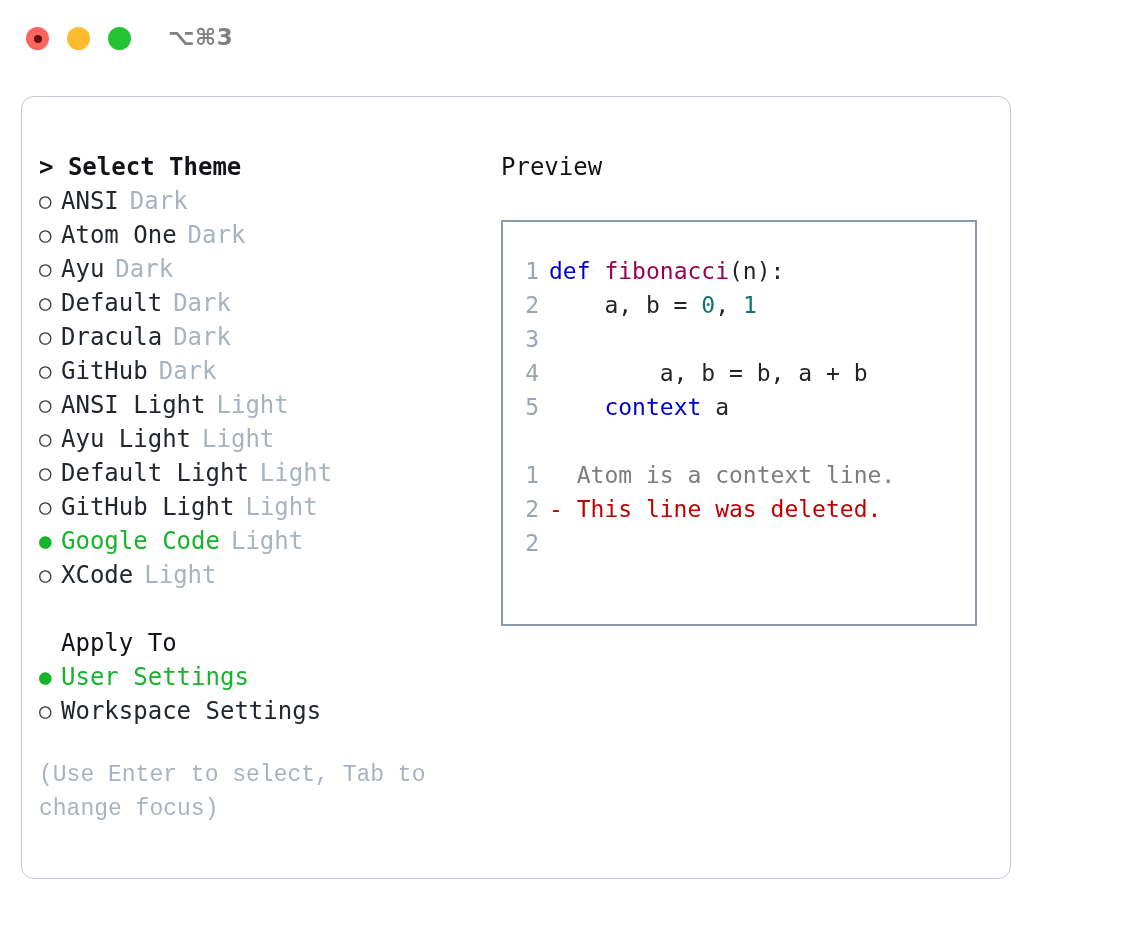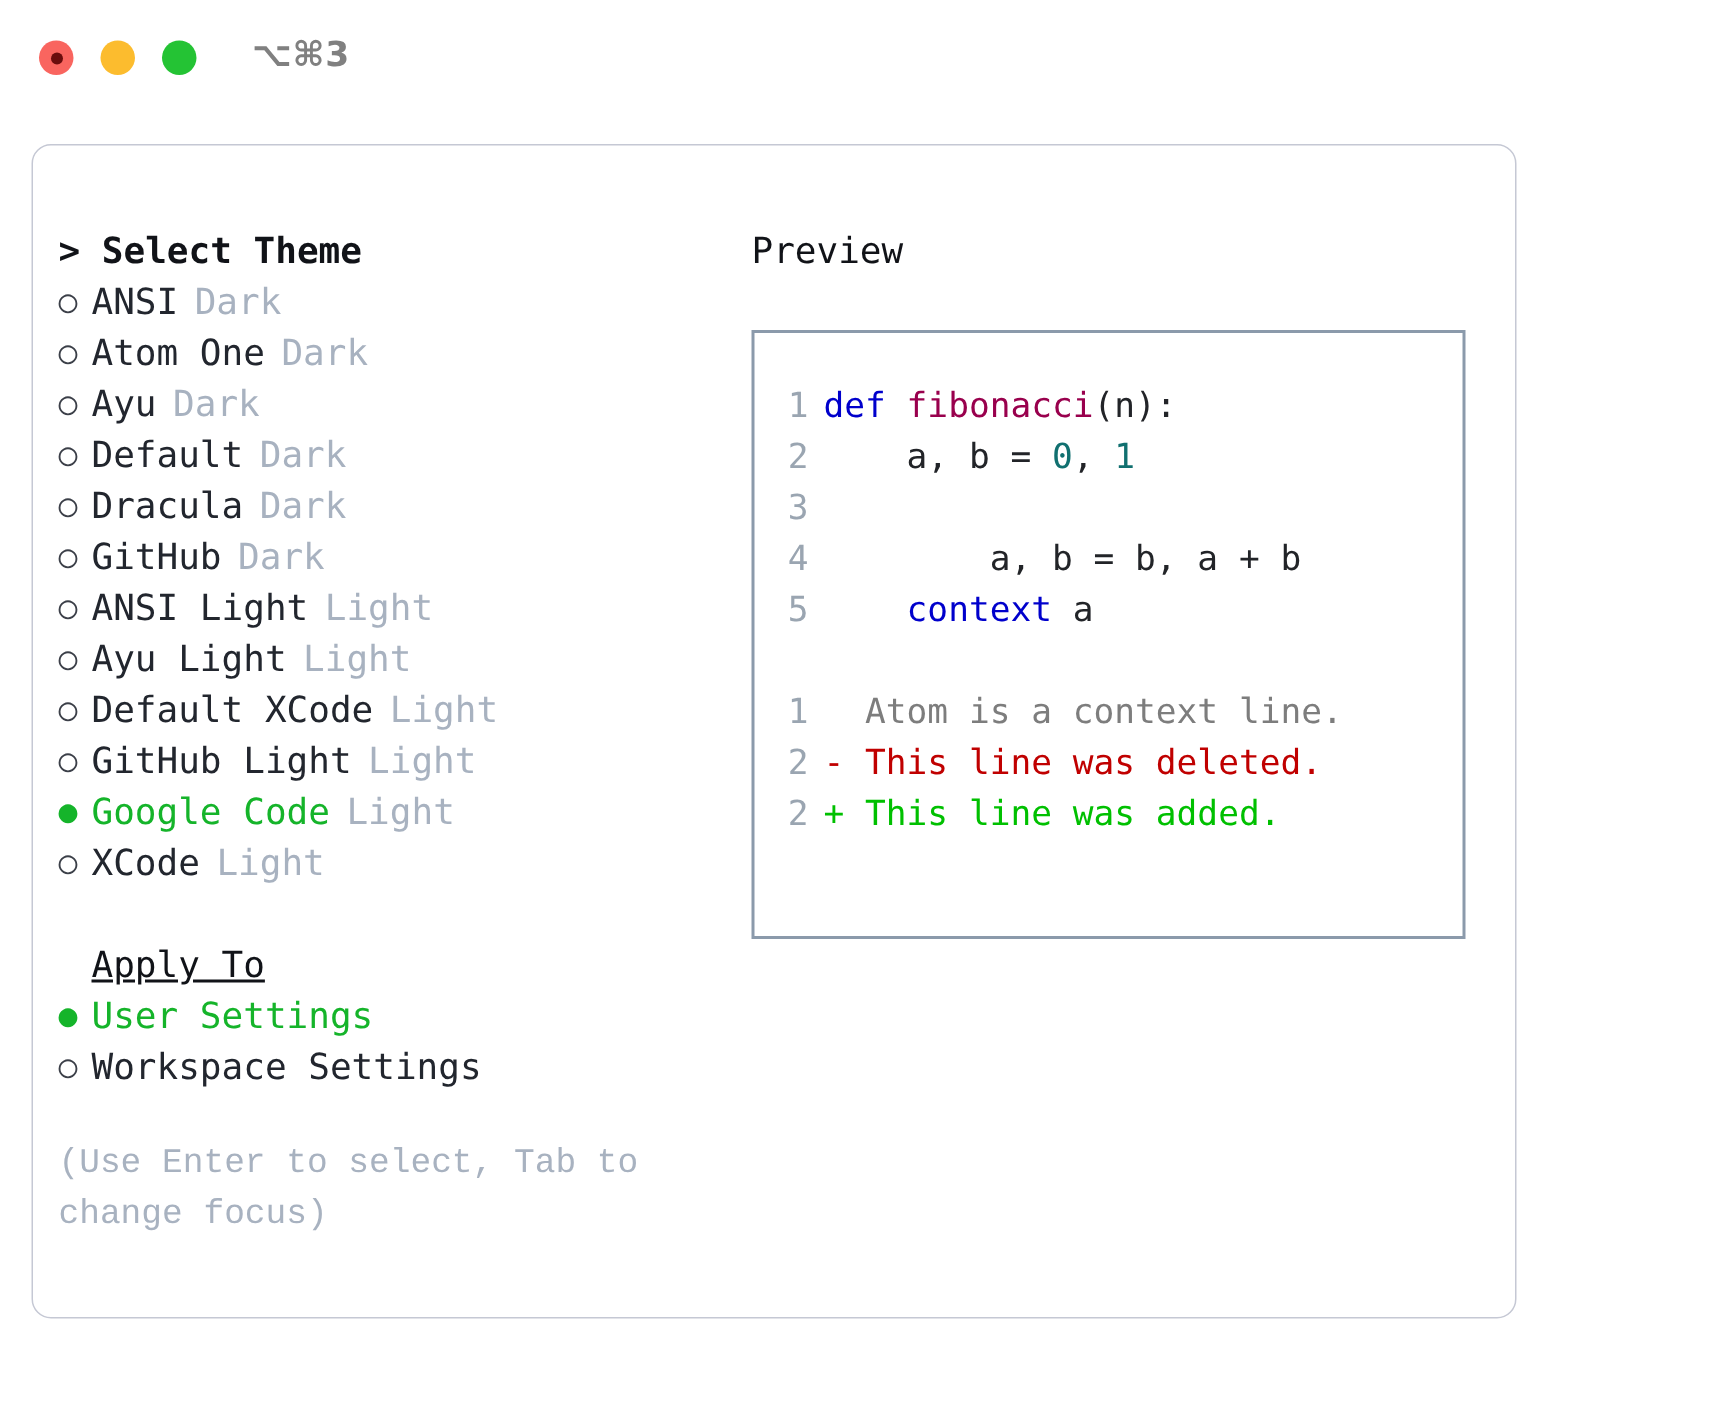--- a/index.html
+++ b/index.html
@@ -208,29 +208,29 @@
         <div class="section-header bold">&gt; Select Theme</div>
         <div id="theme-list">
             <div class="opt-row"><span class="bullet">○</span><span class="opt-label">ANSI</span><span class="opt-variant">Dark</span></div>
             <div class="opt-row"><span class="bullet">○</span><span class="opt-label">Atom One</span><span class="opt-variant">Dark</span></div>
             <div class="opt-row"><span class="bullet">○</span><span class="opt-label">Ayu</span><span class="opt-variant">Dark</span></div>
             <div class="opt-row"><span class="bullet">○</span><span class="opt-label">Default</span><span class="opt-variant">Dark</span></div>
             <div class="opt-row"><span class="bullet">○</span><span class="opt-label">Dracula</span><span class="opt-variant">Dark</span></div>
             <div class="opt-row"><span class="bullet">○</span><span class="opt-label">GitHub</span><span class="opt-variant">Dark</span></div>
             <div class="opt-row"><span class="bullet">○</span><span class="opt-label">ANSI Light</span><span class="opt-variant">Light</span></div>
             <div class="opt-row"><span class="bullet">○</span><span class="opt-label">Ayu Light</span><span class="opt-variant">Light</span></div>
-            <div class="opt-row"><span class="bullet">○</span><span class="opt-label">Default XCode</span><span class="opt-variant">Light</span></div>
+            <div class="opt-row"><span class="bullet">○</span><span class="opt-label">Default Light</span><span class="opt-variant">Light</span></div>
             <div class="opt-row"><span class="bullet">○</span><span class="opt-label">GitHub Light</span><span class="opt-variant">Light</span></div>
             <div class="opt-row selected"><span class="bullet on">●</span><span class="opt-label">Google Code</span><span class="opt-variant">Light</span></div>
             <div class="opt-row"><span class="bullet">○</span><span class="opt-label">XCode</span><span class="opt-variant">Light</span></div>
           </div>
 
         <div class="spacer-row"></div>
 
-        <div class="section-header" style="padding-left:22px;text-decoration:underline;">Apply To</div>
+        <div class="section-header" style="padding-left:22px;">Apply To</div>
         <div id="apply-list">
             <div class="opt-row selected"><span class="bullet on">●</span><span class="opt-label">User Settings</span></div>
             <div class="opt-row"><span class="bullet">○</span><span class="opt-label">Workspace Settings</span></div>
           </div>
 
         <div class="hint">(Use Enter to select, Tab to change focus)</div>
       </div>
 
       <div class="right-col">
         <div class="preview-title">Preview</div>
@@ -239,20 +239,20 @@
               <div class="code-line"><span class="ln">1</span><span class="code-text"><span class="tok-kw">def </span><span class="tok-fn">fibonacci</span><span class="tok-plain">(n):</span></span></div>
               <div class="code-line"><span class="ln">2</span><span class="code-text"><span class="tok-plain">    a, b = </span><span class="tok-num">0</span><span class="tok-plain">, </span><span class="tok-num">1</span></span></div>
               <div class="code-line"><span class="ln">3</span></div>
               <div class="code-line"><span class="ln">4</span><span class="code-text"><span class="tok-plain">        a, b = b, a + b</span></span></div>
               <div class="code-line"><span class="ln">5</span><span class="code-text"><span class="tok-plain">    </span><span class="tok-kw">context</span><span class="tok-plain"> a</span></span></div>
             </div>
           <div class="blank-line"></div>
           <div id="diff-lines">
               <div class="code-line"><span class="ln">1</span><span class="code-text"><span class="tok-ctx">  Atom is a context line.</span></span></div>
               <div class="code-line"><span class="ln">2</span><span class="code-text"><span class="tok-del">- This line was deleted.</span></span></div>
-              <div class="code-line"><span class="ln">2</span><span class="code-text"><span class="tok-add">+ This line was added.</span></span></div>
+              <div class="code-line"><span class="ln">2</span></div>
             </div>
         </div>
       </div>
 
     </div>
   </div>
 </div>
 
 </body></html>

